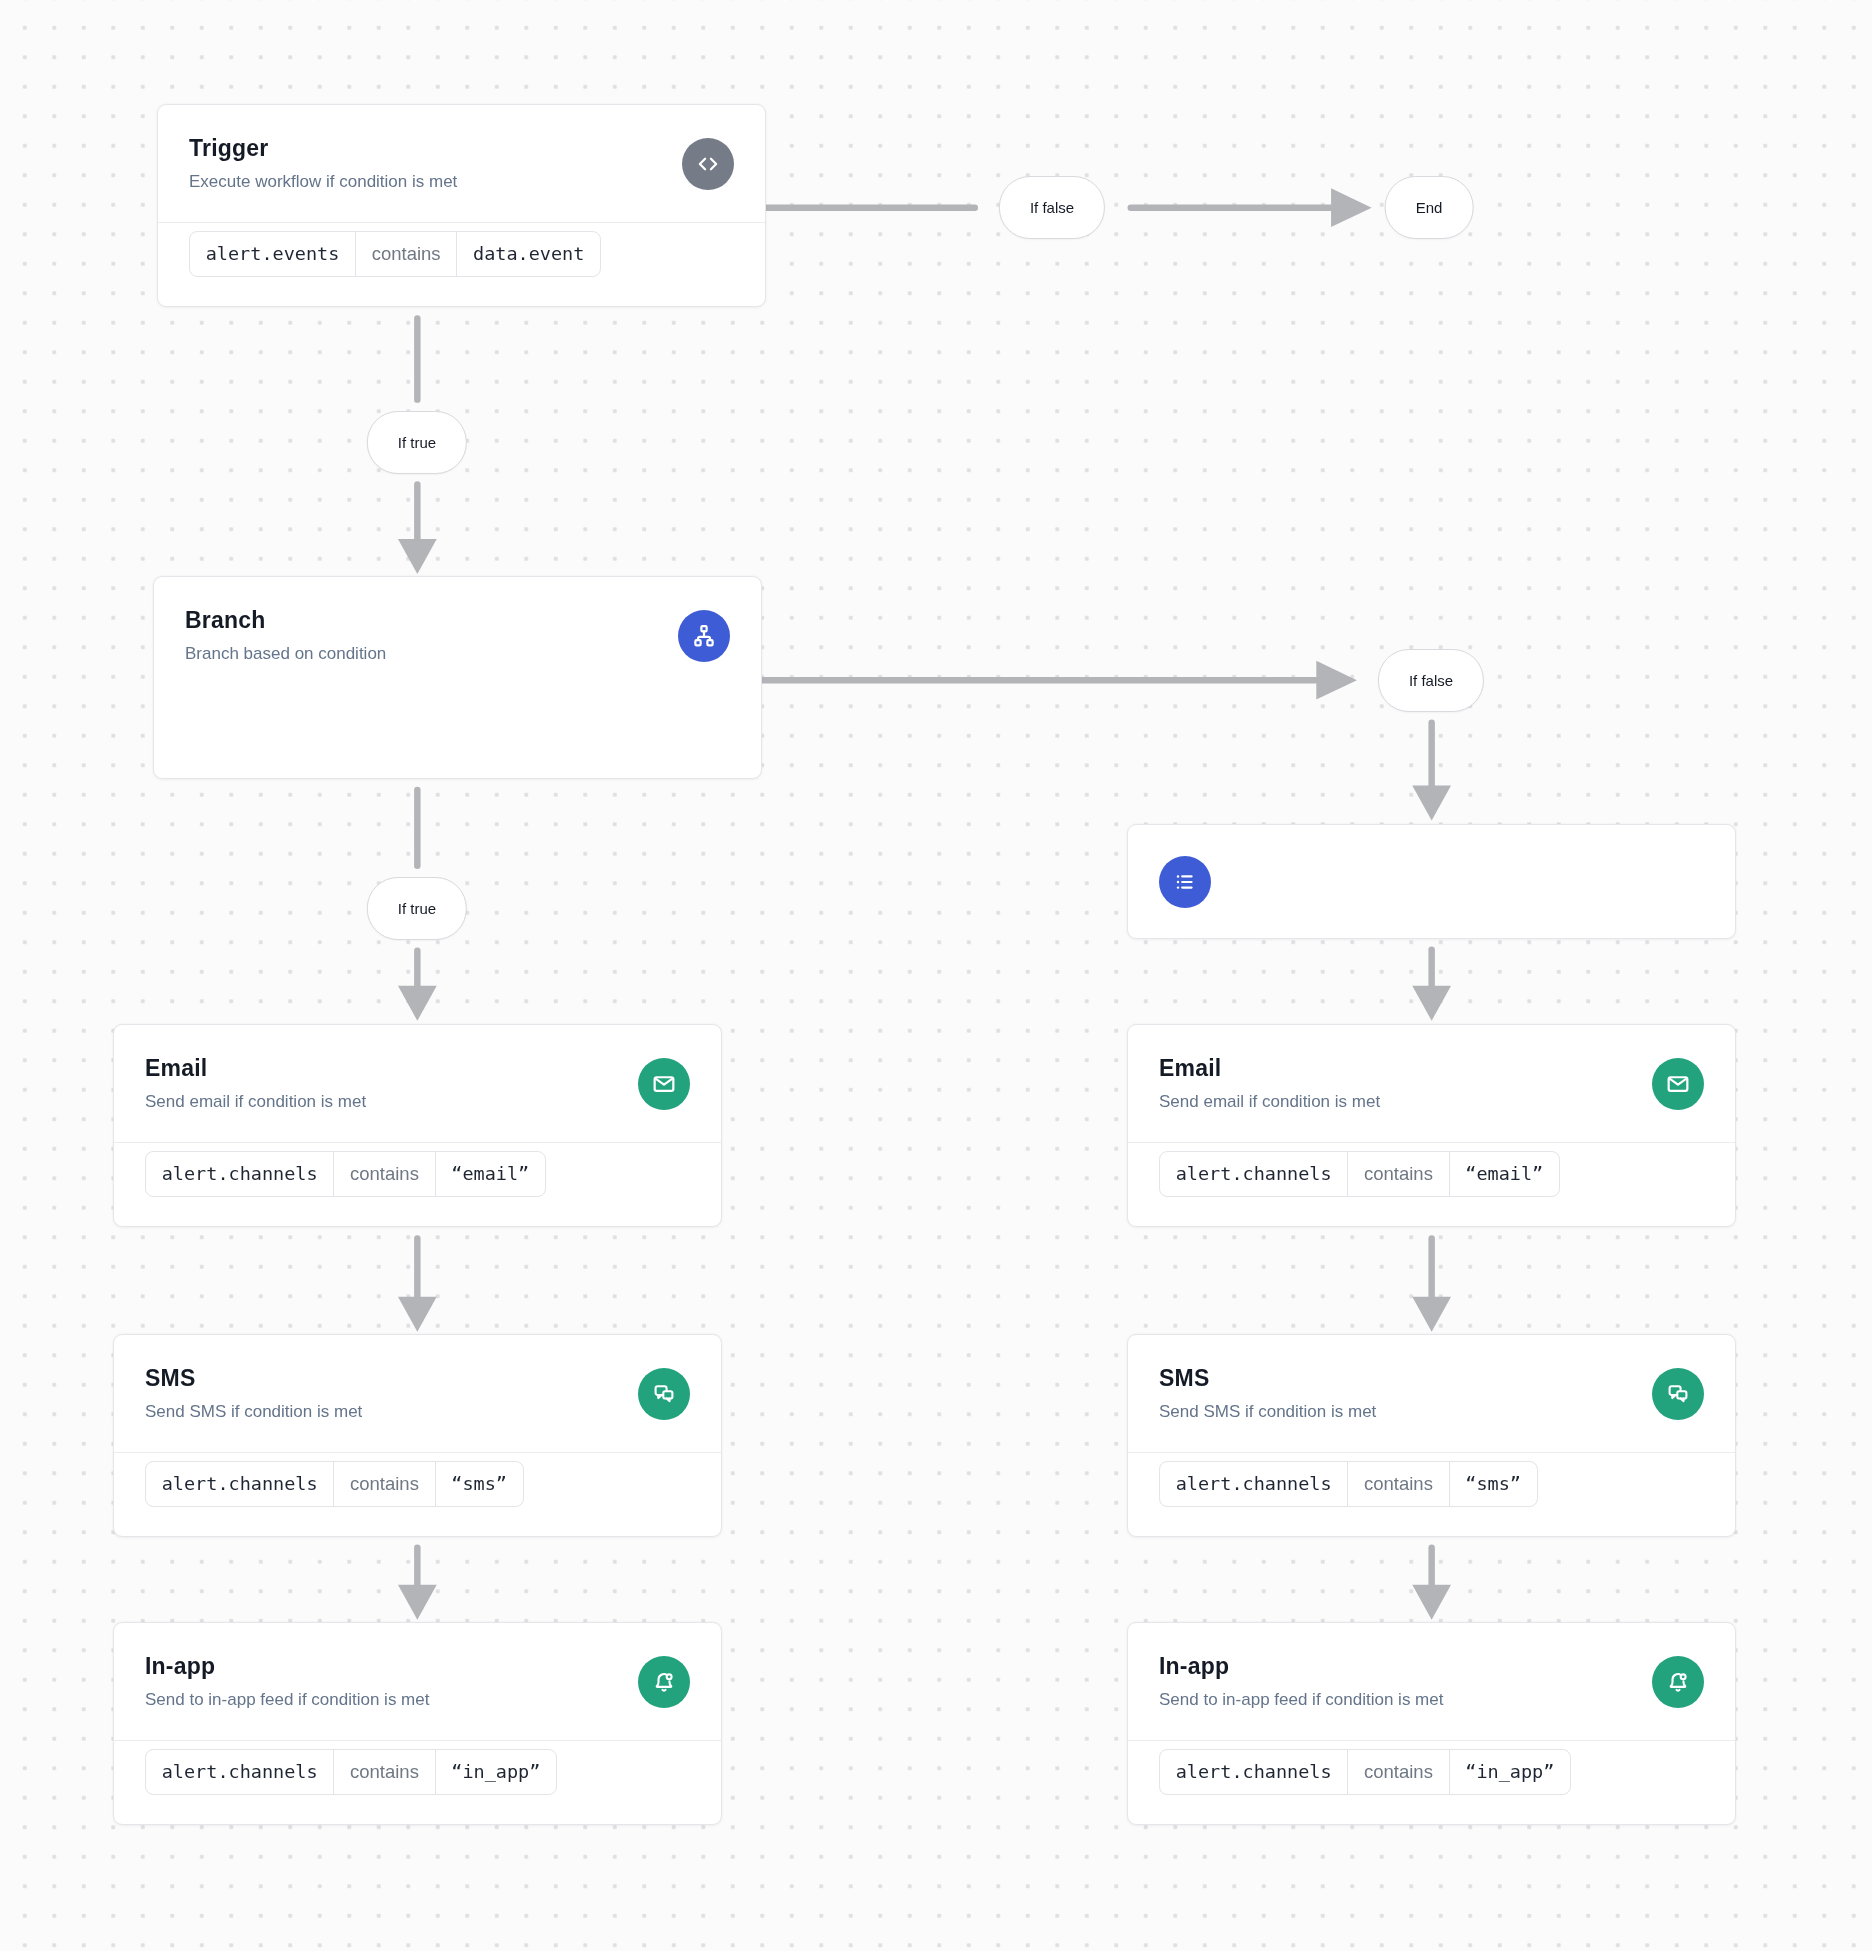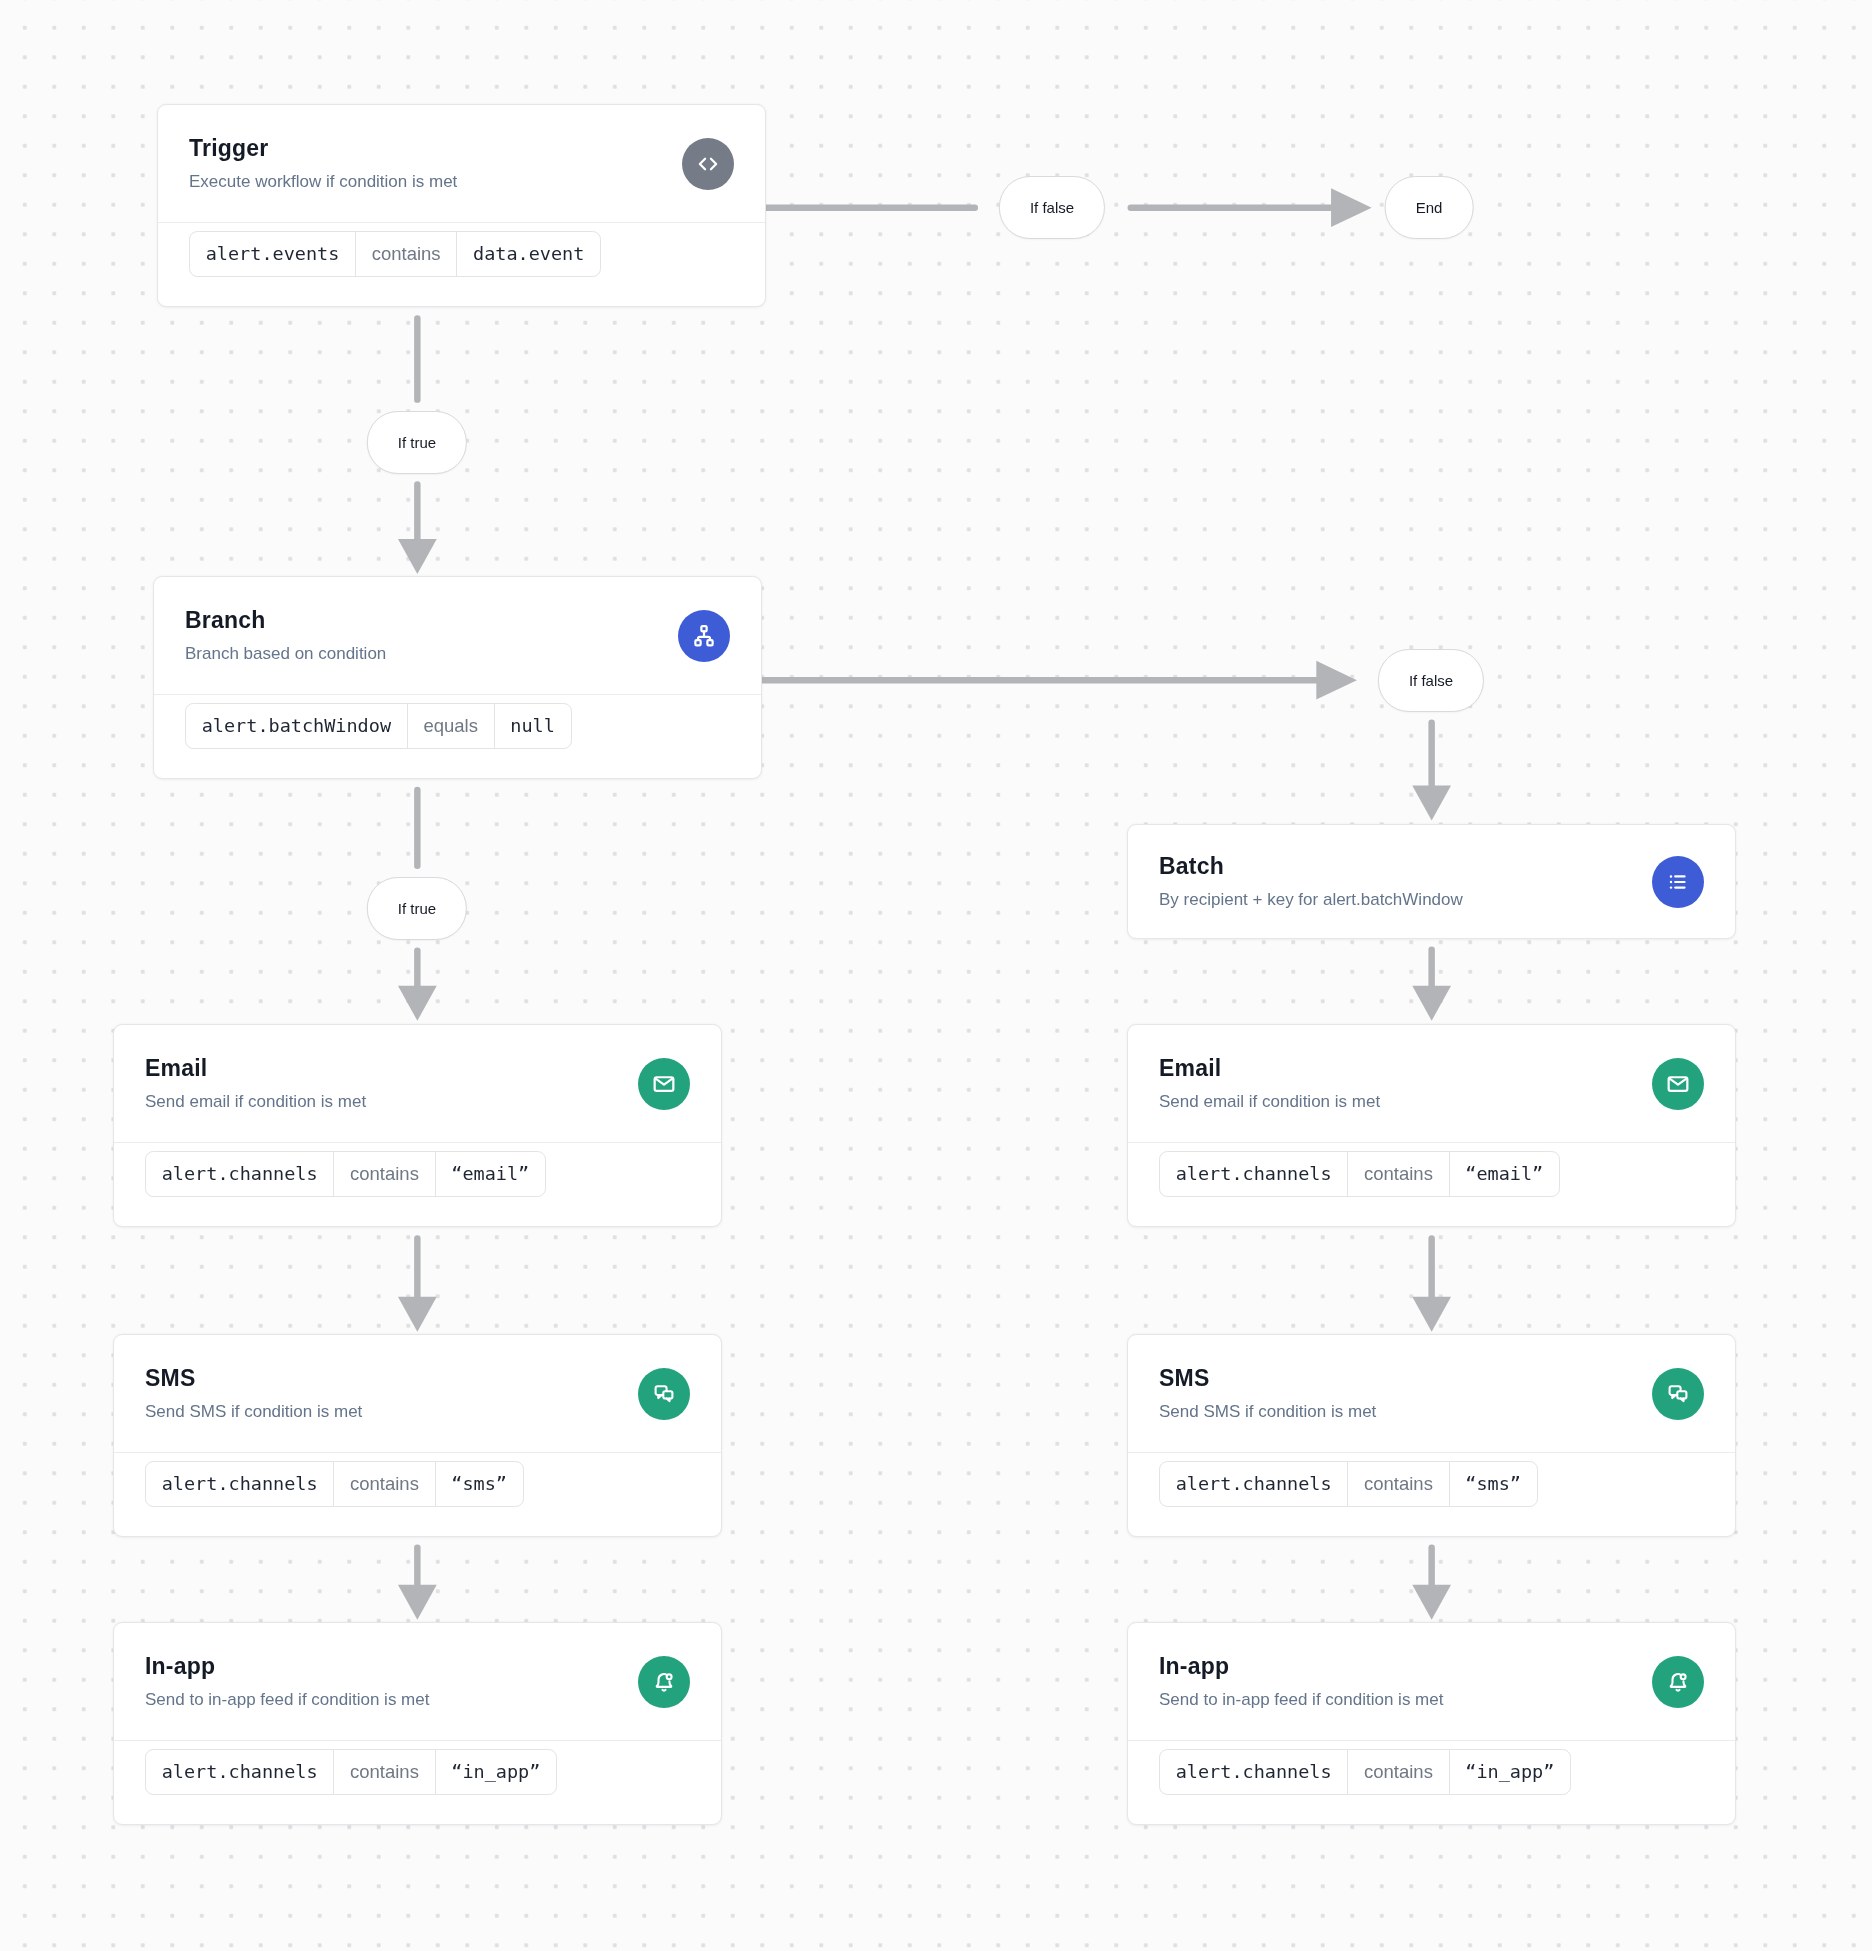--- a/index.html
+++ b/index.html
@@ -162,35 +162,24 @@
       </div>
       <div class="icon-circle icon-circle--blue">
         <svg viewBox="0 0 24 24" fill="none" stroke="#fff" stroke-width="1.9" stroke-linecap="round" stroke-linejoin="round">
           <rect x="9.75" y="3.5" width="4.5" height="4.5" rx="1"></rect>
           <rect x="4.6" y="15.5" width="4.5" height="4.5" rx="1"></rect>
           <rect x="14.9" y="15.5" width="4.5" height="4.5" rx="1"></rect>
           <path d="M12 8v4.7M6.85 15.5v-1.3a1.5 1.5 0 0 1 1.5-1.5h7.3a1.5 1.5 0 0 1 1.5 1.5v1.3"></path>
         </svg>
       </div>
     </div>
-    <div class="card__body">
-      <div class="chipgroup">
-        <span class="chip">alert.batchWindow</span>
-        <span class="chip chip--op">equals</span>
-        <span class="chip">null</span>
-      </div>
-    </div>
   </div>
 
   <div class="card card--compact" style="left:1127px;top:824px;min-height:114px;">
     <div class="card__header">
-      <div class="card__titles">
-        <div class="card__title">Batch</div>
-        <div class="card__subtitle">By recipient + key for alert.batchWindow</div>
-      </div>
       <div class="icon-circle icon-circle--blue">
         <svg viewBox="0 0 24 24" fill="none" stroke="#fff" stroke-width="1.9" stroke-linecap="round" stroke-linejoin="round">
           <path d="M9.6 7.2h8M9.6 12h8M9.6 16.8h8"></path>
           <circle cx="6" cy="7.2" r="1.05" fill="#fff" stroke="none"></circle>
           <circle cx="6" cy="12" r="1.05" fill="#fff" stroke="none"></circle>
           <circle cx="6" cy="16.8" r="1.05" fill="#fff" stroke="none"></circle>
         </svg>
       </div>
     </div>
   </div>

